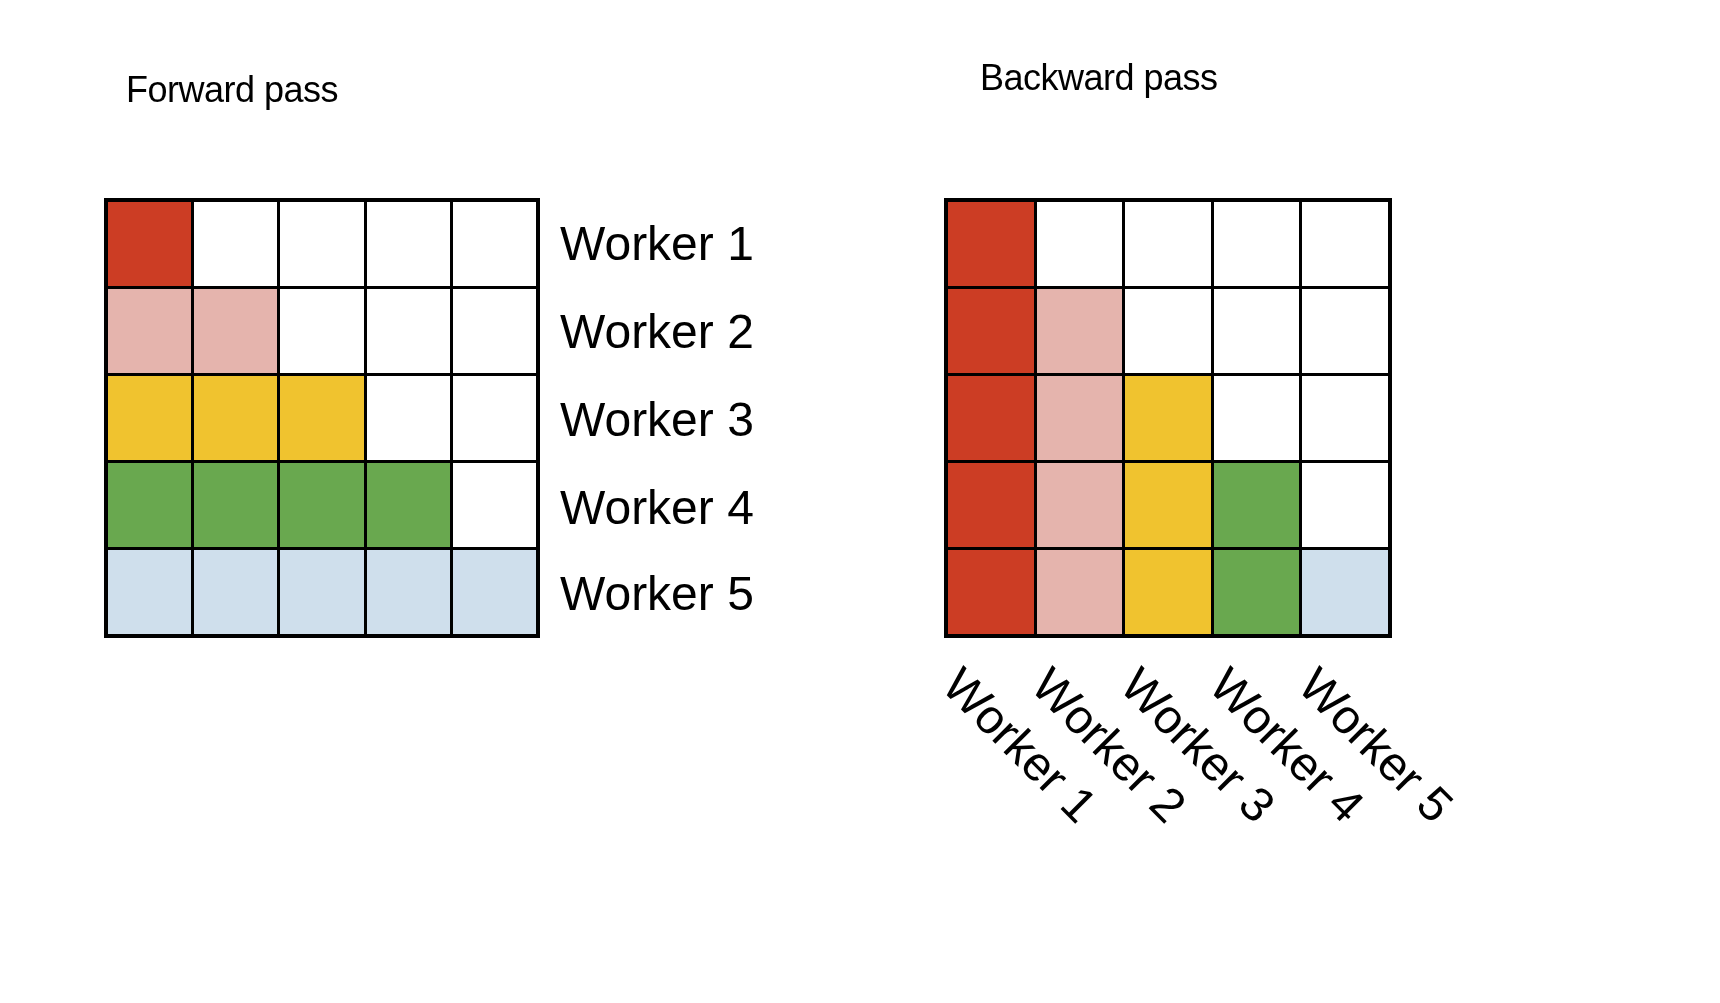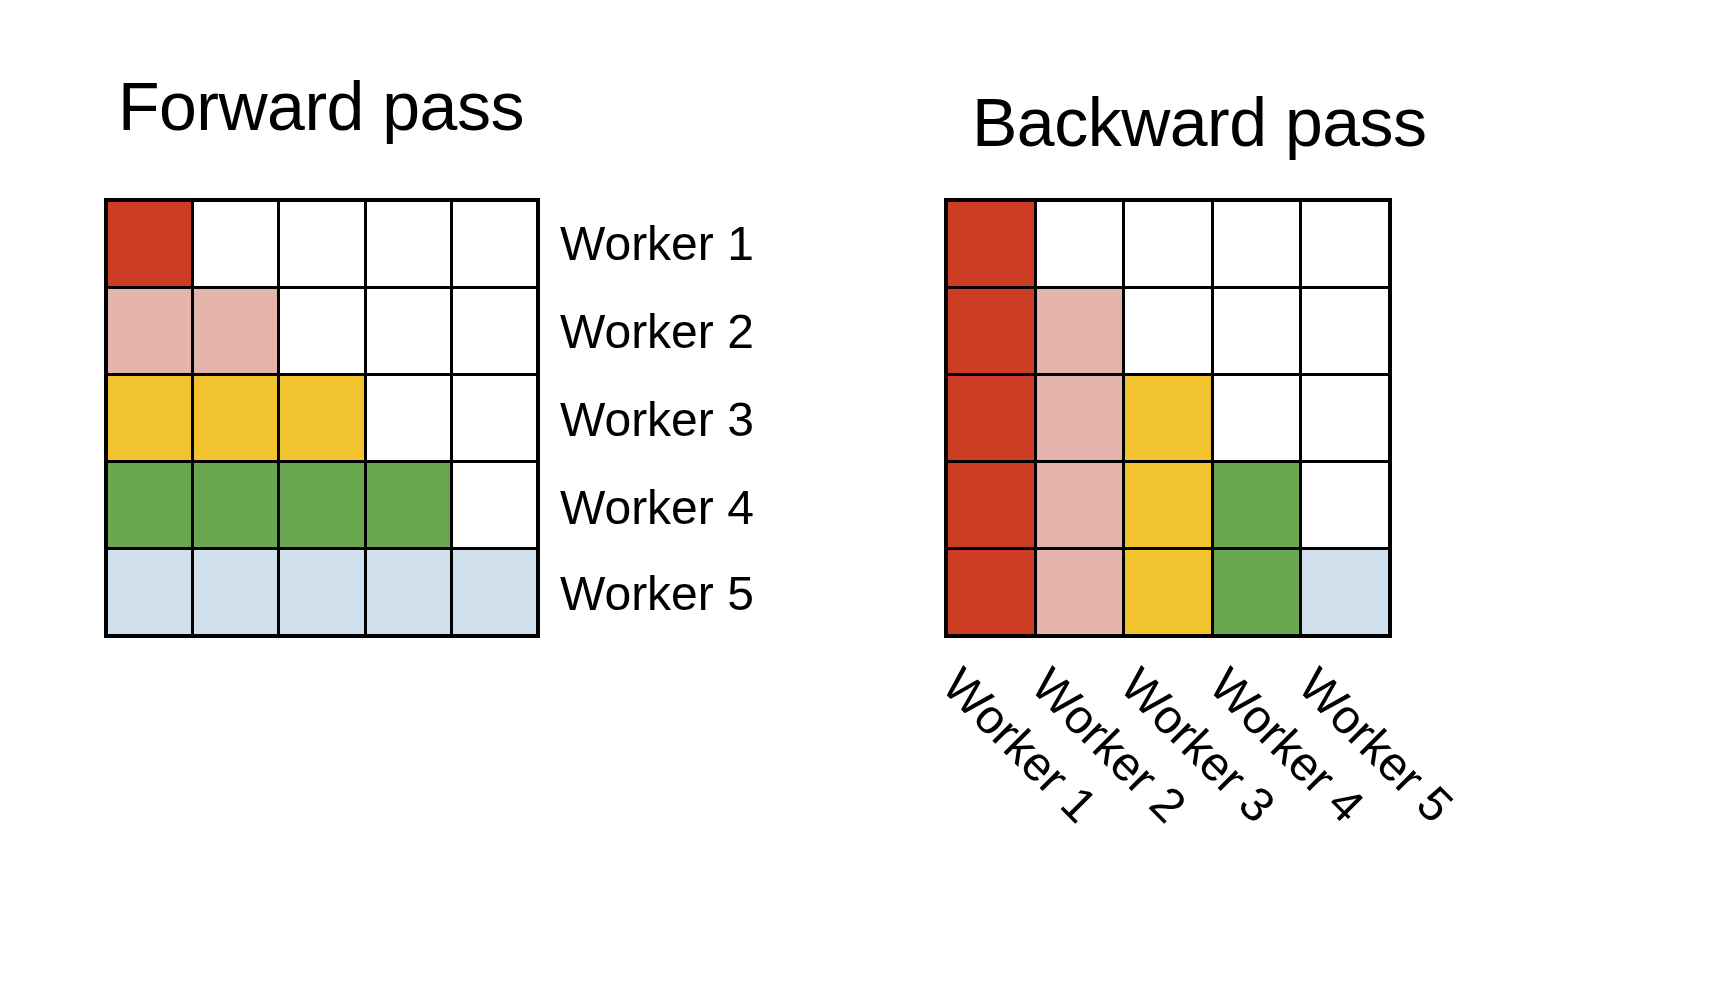--- a/index.html
+++ b/index.html
@@ -18,29 +18,30 @@
   }
 
   .canvas {
     position: absolute;
     inset: 0;
   }
 
   
   .panel-title {
     position: absolute;
-    font-size: 68px;
+    font-size: 36px;
     font-weight: 400;
     line-height: 1;
     letter-spacing: -0.5px;
     white-space: nowrap;
     color: #000;
+    margin-left: 8px;
   }
   #title-forward  { left: 118px;  top: 72px; }
-  #title-backward { left: 972px;  top: 88px; }
+  #title-backward { left: 972px;  top: 60px; }
 
   
   .grid {
     position: absolute;
     display: grid;
     grid-template-columns: repeat(5, 1fr);
     grid-template-rows: repeat(5, 1fr);
     box-sizing: border-box;
     background: #000;
     border: 4px solid #000;

